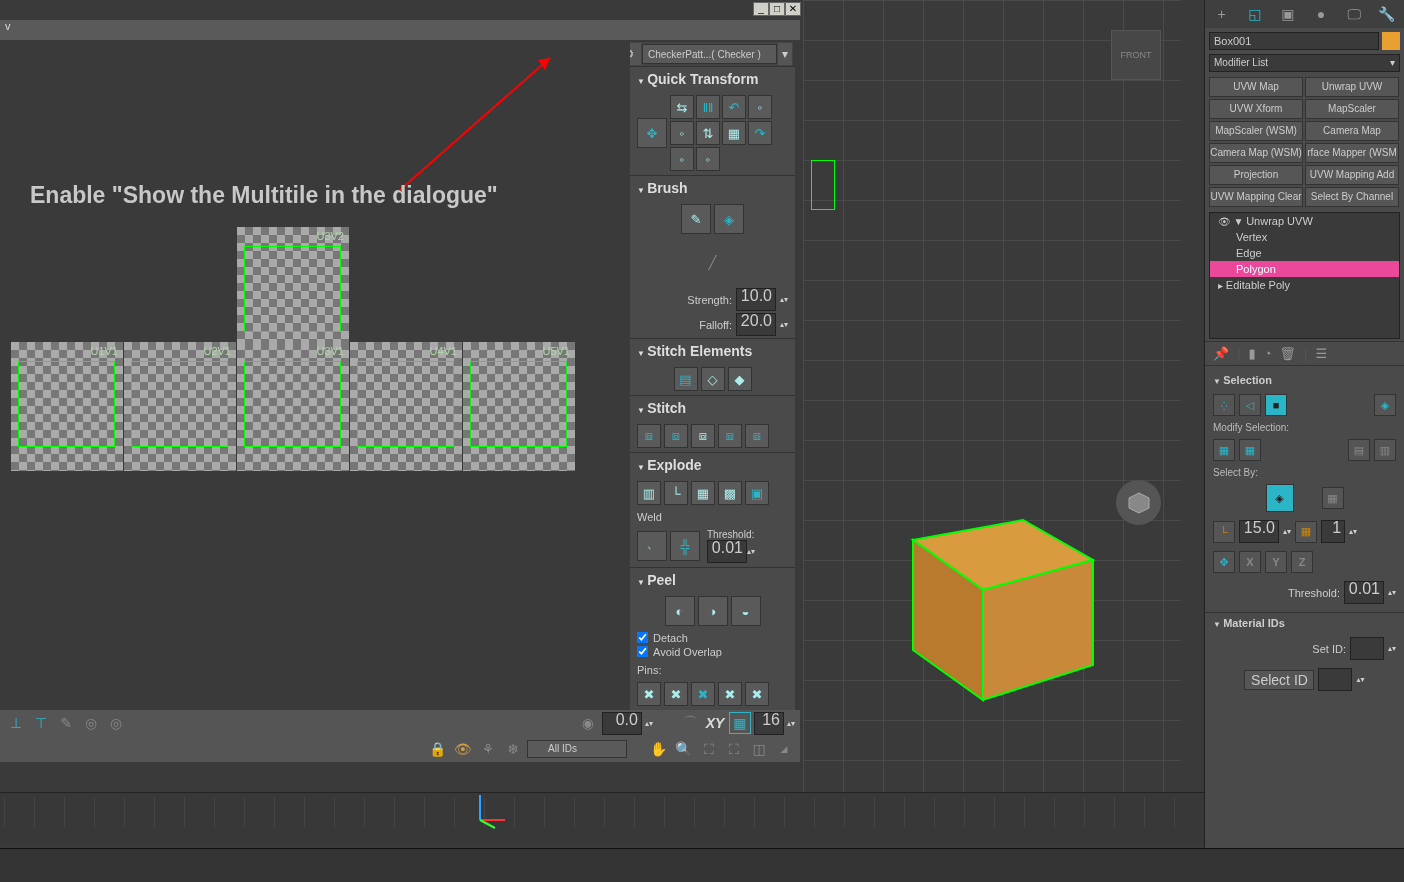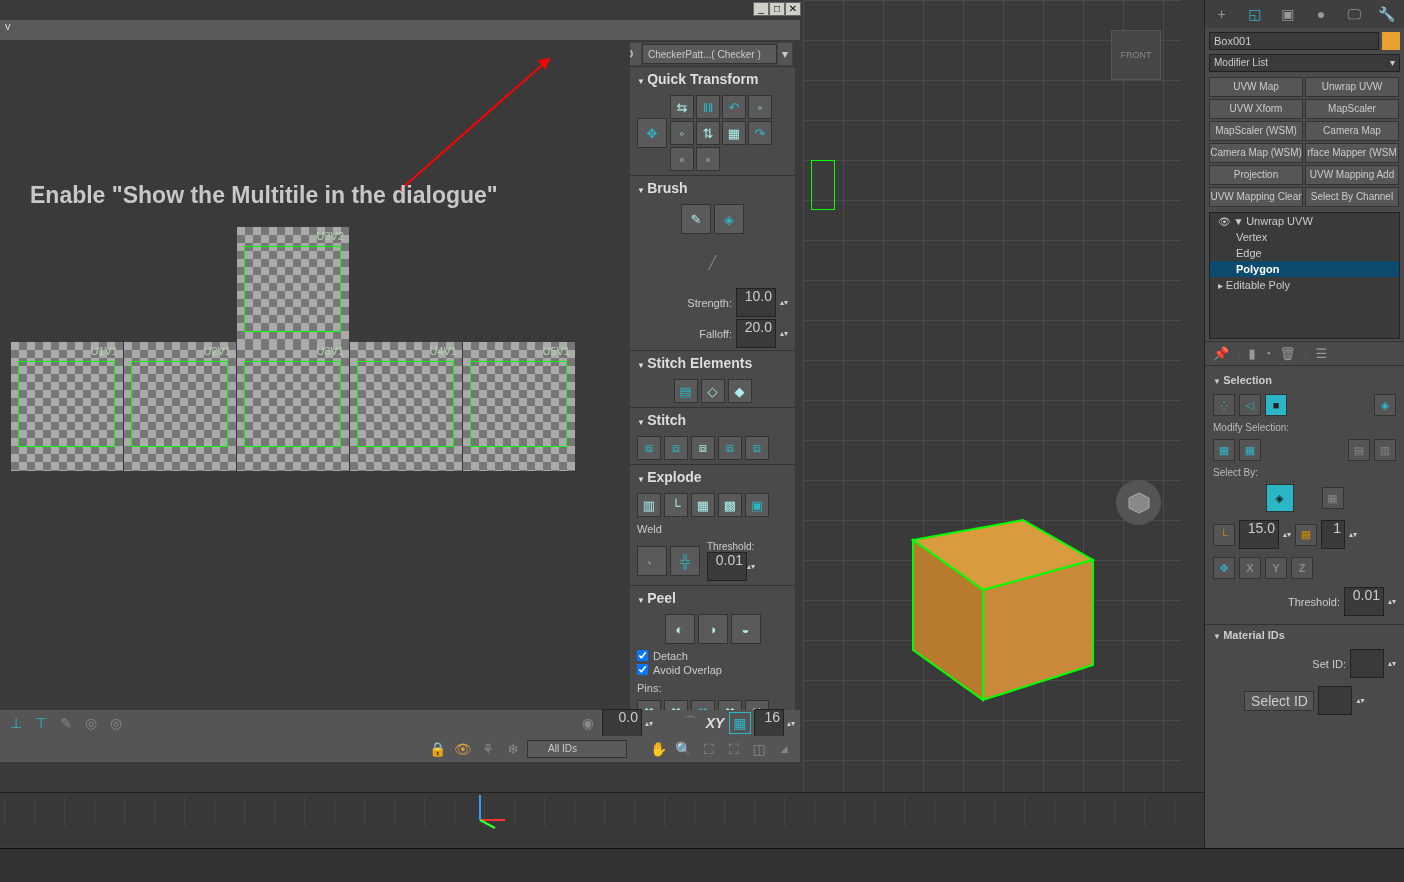--- a/index.html
+++ b/index.html
@@ -29,21 +29,21 @@
 
 .rollcol { position: absolute; top: 66px; left: 630px; width: 165px; height: 650px; background: #4a4a4a; overflow: hidden; }
 .rollout { background: #4a4a4a; border-top: 1px solid #333; }
 .roll-head { padding: 4px 7px; font-weight: 600; font-size: 14px; color: #ddd; }
 .roll-head::before { content: "▼ "; font-size: 8px; }
 .roll-body { padding: 4px 7px; display: flex; flex-wrap: wrap; gap: 3px; align-items: center; }
 .ico { width: 24px; height: 24px; background: #5a5a5a; border: 1px solid #333; display: flex; align-items: center; justify-content: center; font-size: 13px; color: #aee; }
 .ico.teal { color: #2bb6c8; }
 .ico.big { width: 30px; height: 30px; }
 .fld { display: flex; align-items: center; gap: 4px; font-size: 11px; margin: 2px 0; width: 100%; }
-.spin { width: 40px; height: 29px; background: #3a3a3a; border: 1px solid #222; text-align: right; padding-right: 3px; line-height: 14px; font-size: 14px; }
+.spin { width: 40px; height: 23px; background: #3a3a3a; border: 1px solid #222; text-align: right; padding-right: 3px; line-height: 14px; font-size: 16px; }
 .chk { display: flex; align-items: flex-start; gap: 5px; font-size: 11px; width: 100%; margin: 2px 0; }
 .chk input { width: 11px; height: 11px; }
 
 
 .btm1 { position: absolute; top: 710px; left: 0; width: 800px; height: 26px; background: #555; display: flex; align-items: center; padding: 0 5px; gap: 3px; }
 .btm2 { position: absolute; top: 736px; left: 0; width: 800px; height: 26px; background: #555; display: flex; align-items: center; padding: 0 5px; gap: 3px; }
 .sico { width: 22px; height: 22px; display: flex; align-items: center; justify-content: center; font-size: 14px; color: #888; }
 .sico.teal { color: #2bb6c8; }
 .drop { width: 70px; height: 18px; background: #5a5a5a; border: 1px solid #333; padding: 0 20px; line-height: 16px; font-size: 10px; }
 
@@ -65,21 +65,21 @@
 .cmd-tabs div { flex: 1; display: flex; align-items: center; justify-content: center; font-size: 14px; color: #999; }
 .namebox { display:flex; margin:4px; }
 .namebox input { flex:1; height: 18px; background: #3a3a3a; border: 1px solid #222; color: #ccc; padding: 0 4px; font-size: 11px; }
 .namebox .sw { width:18px; height:18px; background:#e8a030; margin-left:3px; }
 .modlist { margin: 2px 4px; height: 18px; background: #3a3a3a; border: 1px solid #222; padding: 0 4px; line-height: 16px; font-size: 10px; }
 .modbtns { display:flex; flex-wrap:wrap; gap:2px; padding:3px 4px; }
 .modbtns div { width: 94px; height: 20px; background: #565656; border:1px solid #333; text-align:center; line-height:18px; font-size:10px; color:#ccc; overflow:hidden; white-space:nowrap; }
 .stack { margin:2px 4px; background:#3a3a3a; border:1px solid #222; }
 .stack div { padding: 2px 8px; font-size: 11px; }
 .stack .sub { padding-left: 26px; }
-.stack .sel { background: #0c4a6e; color:#fff;font-weight:bold; }
+.stack .sel { background: #ec4899; color:#fff; }
 .stack .top::before { content:"👁 ▼ "; font-size:10px; }
 .stack .ep::before { content:"▸ "; font-size:10px; }
 .stacktools { display:flex; gap:8px; padding:4px 8px; border-top:1px solid #333; border-bottom:1px solid #333; align-items:center; }
 .stacktools span { font-size:13px; color:#999; }
 
 .sel-roll { margin-top:4px; }
 .sel-roll .hd { padding:4px 8px; font-weight:600;}
 .sel-roll .hd::before { content:"▼ "; font-size:8px; }
 .selrow { display:flex; gap:4px; padding:4px 8px; align-items:center; flex-wrap:wrap;}
 .selbtn { width:22px; height:22px; background:#555; border:1px solid #333; display:flex;align-items:center;justify-content:center; color:#2bb6c8;}

